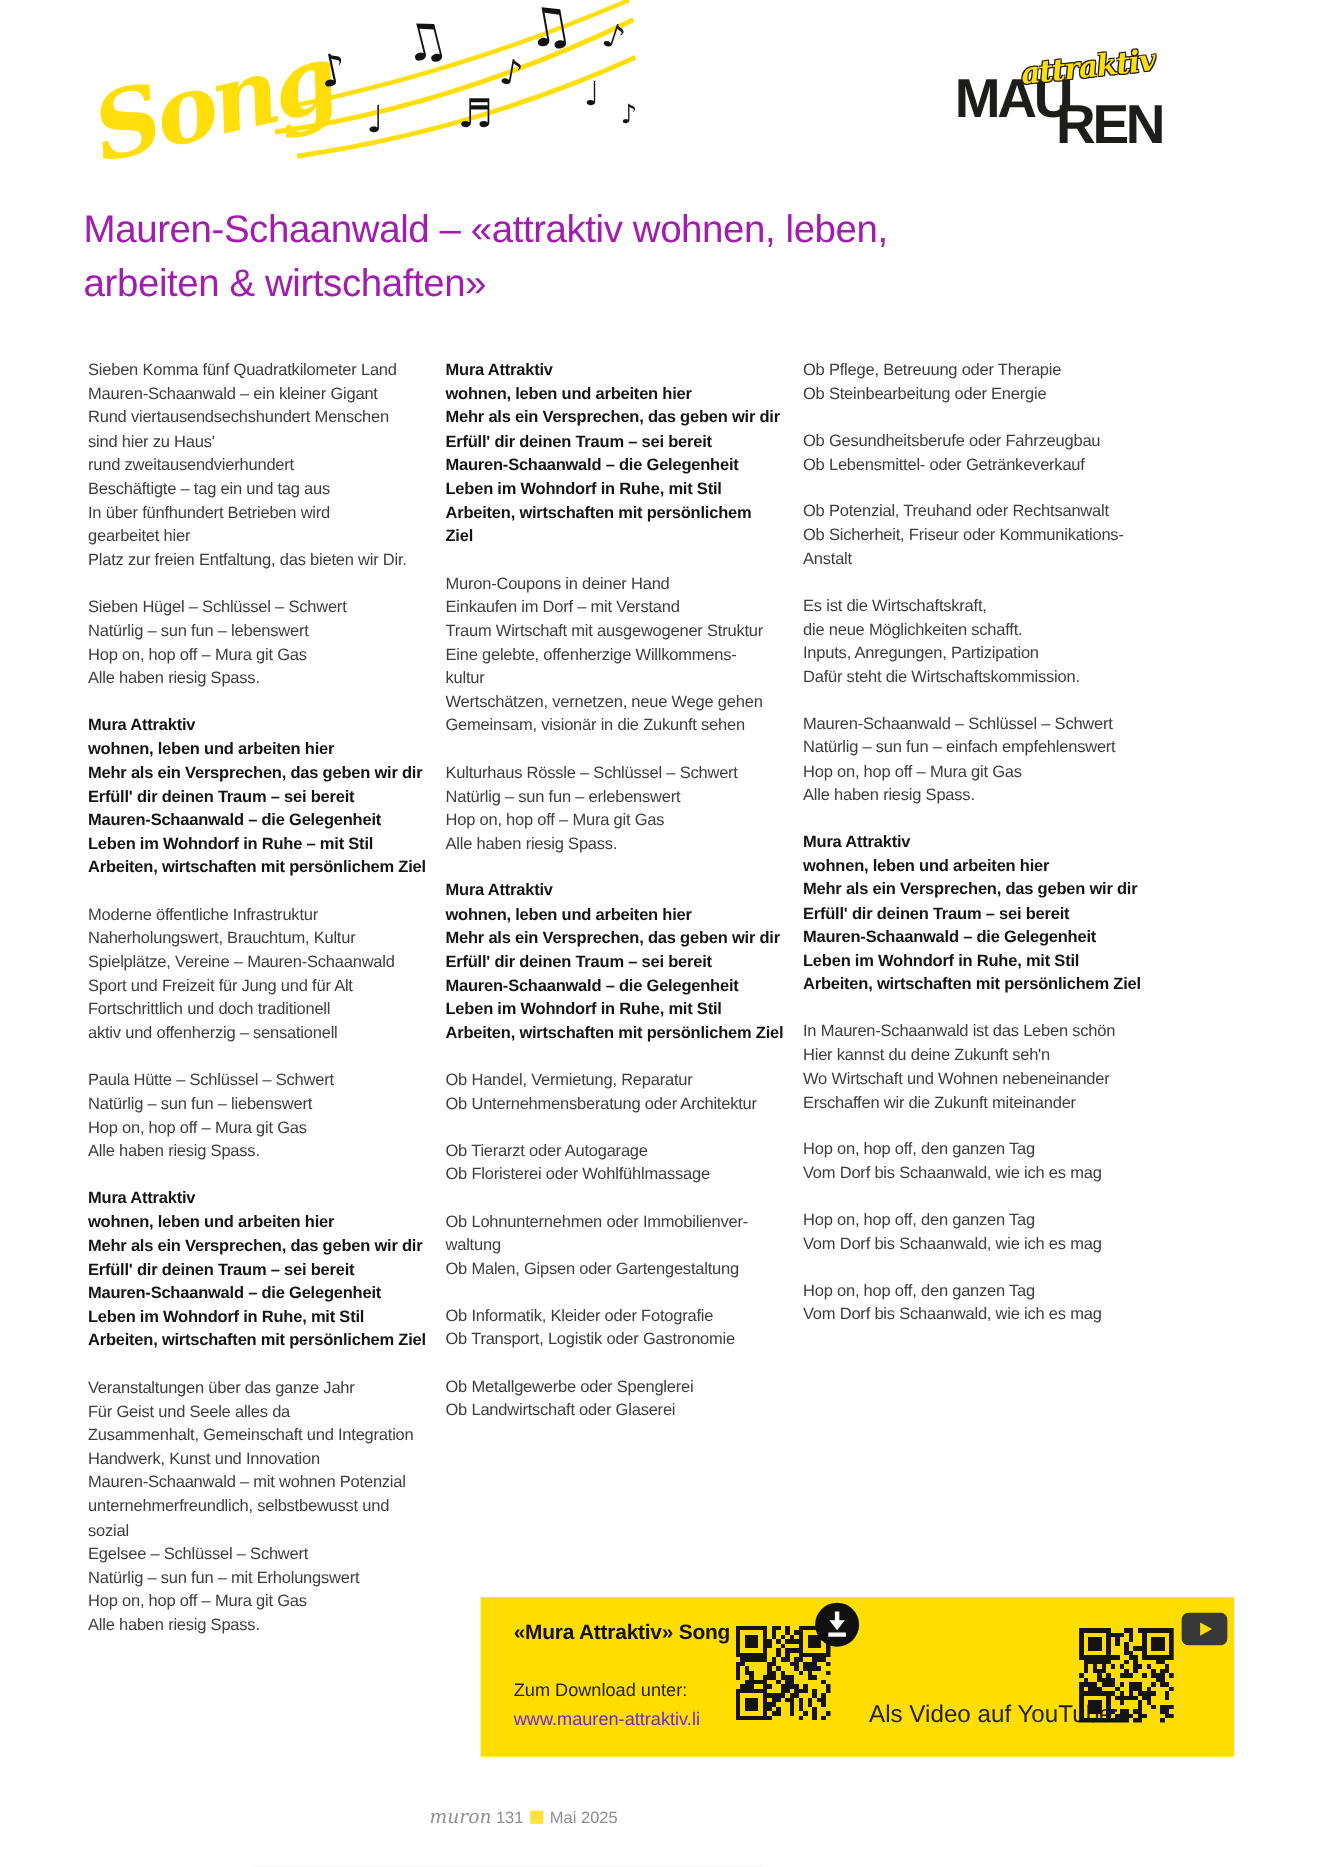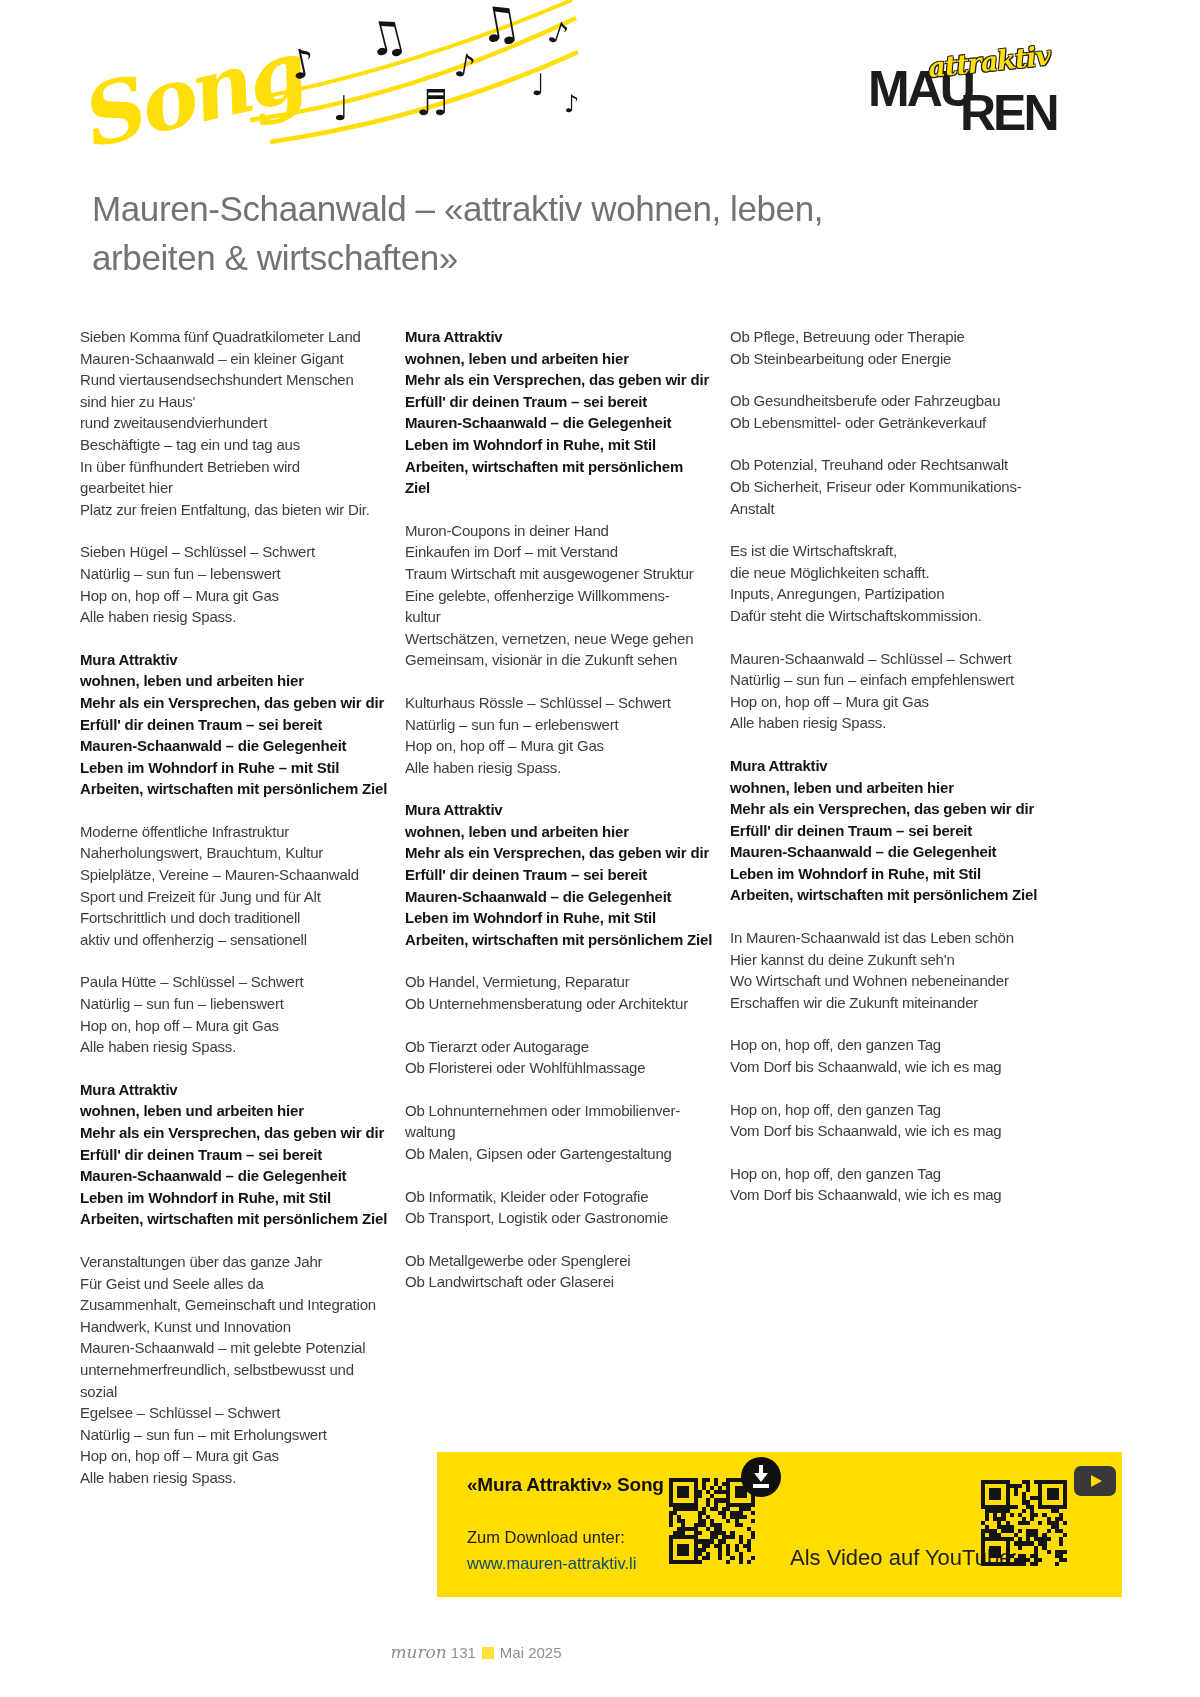--- a/index.html
+++ b/index.html
@@ -23,32 +23,32 @@
   }
   .brand .p1{left:0;top:14px;}
   .brand .p2{left:92px;top:38px;}
   .brand .accent{
     position:absolute;left:60px;top:-4px;
     font-family:"DejaVu Serif",serif;font-style:italic;font-weight:bold;
     font-size:27px;color:#FFDE0A;transform:rotate(-6deg);letter-spacing:-1px;
     text-shadow:-1px -1px 0 #1d1d1b,1px -1px 0 #1d1d1b,-1px 1px 0 #1d1d1b,1px 1px 0 #1d1d1b;
   }
   
-  .title{position:absolute;left:92px;top:184px;font-size:35px;line-height:49px;color:#737373;letter-spacing:-0.4px;}
+  .title{position:absolute;left:76px;top:184px;font-size:35px;line-height:49px;color:#a21caf;letter-spacing:-0.4px;}
   
   .columns{position:absolute;left:80px;top:326px;width:1045px;display:flex;}
   .col{width:325px;flex:0 0 325px;}
   .stanza{margin:0 0 21px 0;}
   .line{font-size:15px;line-height:21.6px;letter-spacing:-0.2px;white-space:nowrap;color:#3d3d3d;}
   .stanza.bold .line{font-weight:700;color:#141414;}
   
   .dl-box{position:absolute;left:437px;top:1452px;width:685px;height:145px;background:#FFDD00;}
   .dl-title{position:absolute;left:30px;top:22px;font-size:19px;font-weight:700;color:#111;letter-spacing:-0.2px;}
   .dl-prompt{position:absolute;left:30px;top:72px;font-size:16.5px;line-height:26px;color:#222;}
-  .dl-url{display:block;color:#0c4a6e;text-decoration:none;}
+  .dl-url{display:block;color:#6d28d9;text-decoration:none;}
   .qr{position:absolute;width:86px;height:86px;}
   .qr svg{display:block;fill:#141414;}
   .qr-download{left:232px;top:26px;}
   .qr-youtube{left:544px;top:28px;}
   .dl-icon{position:absolute;left:303px;top:4px;width:42px;height:42px;}
   .yt-label{position:absolute;left:353px;top:93px;font-size:22px;color:#222;}
   .yt-icon{position:absolute;left:637px;top:14px;width:42px;height:30px;}
   
   .footer{position:absolute;left:0;top:1642px;width:952px;text-align:center;color:#8f8f8f;font-size:15px;}
   .footer .mag{font-family:"DejaVu Serif",serif;font-style:italic;font-size:17px;margin-right:4px;}
@@ -138,21 +138,21 @@
           <div class="line">Erfüll' dir deinen Traum – sei bereit</div>
           <div class="line">Mauren-Schaanwald – die Gelegenheit</div>
           <div class="line">Leben im Wohndorf in Ruhe, mit Stil</div>
           <div class="line">Arbeiten, wirtschaften mit persönlichem Ziel</div>
         </div>
         <div class="stanza">
           <div class="line">Veranstaltungen über das ganze Jahr</div>
           <div class="line">Für Geist und Seele alles da</div>
           <div class="line">Zusammenhalt, Gemeinschaft und Integration</div>
           <div class="line">Handwerk, Kunst und Innovation</div>
-          <div class="line">Mauren-Schaanwald – mit gelebte Potenzial</div>
+          <div class="line">Mauren-Schaanwald – mit wohnen Potenzial</div>
           <div class="line">unternehmerfreundlich, selbstbewusst und</div>
           <div class="line">sozial</div>
           <div class="line">Egelsee – Schlüssel – Schwert</div>
           <div class="line">Natürlig – sun fun – mit Erholungswert</div>
           <div class="line">Hop on, hop off – Mura git Gas</div>
           <div class="line">Alle haben riesig Spass.</div>
         </div>
       </div>
     <div class="col">
         <div class="stanza bold">

